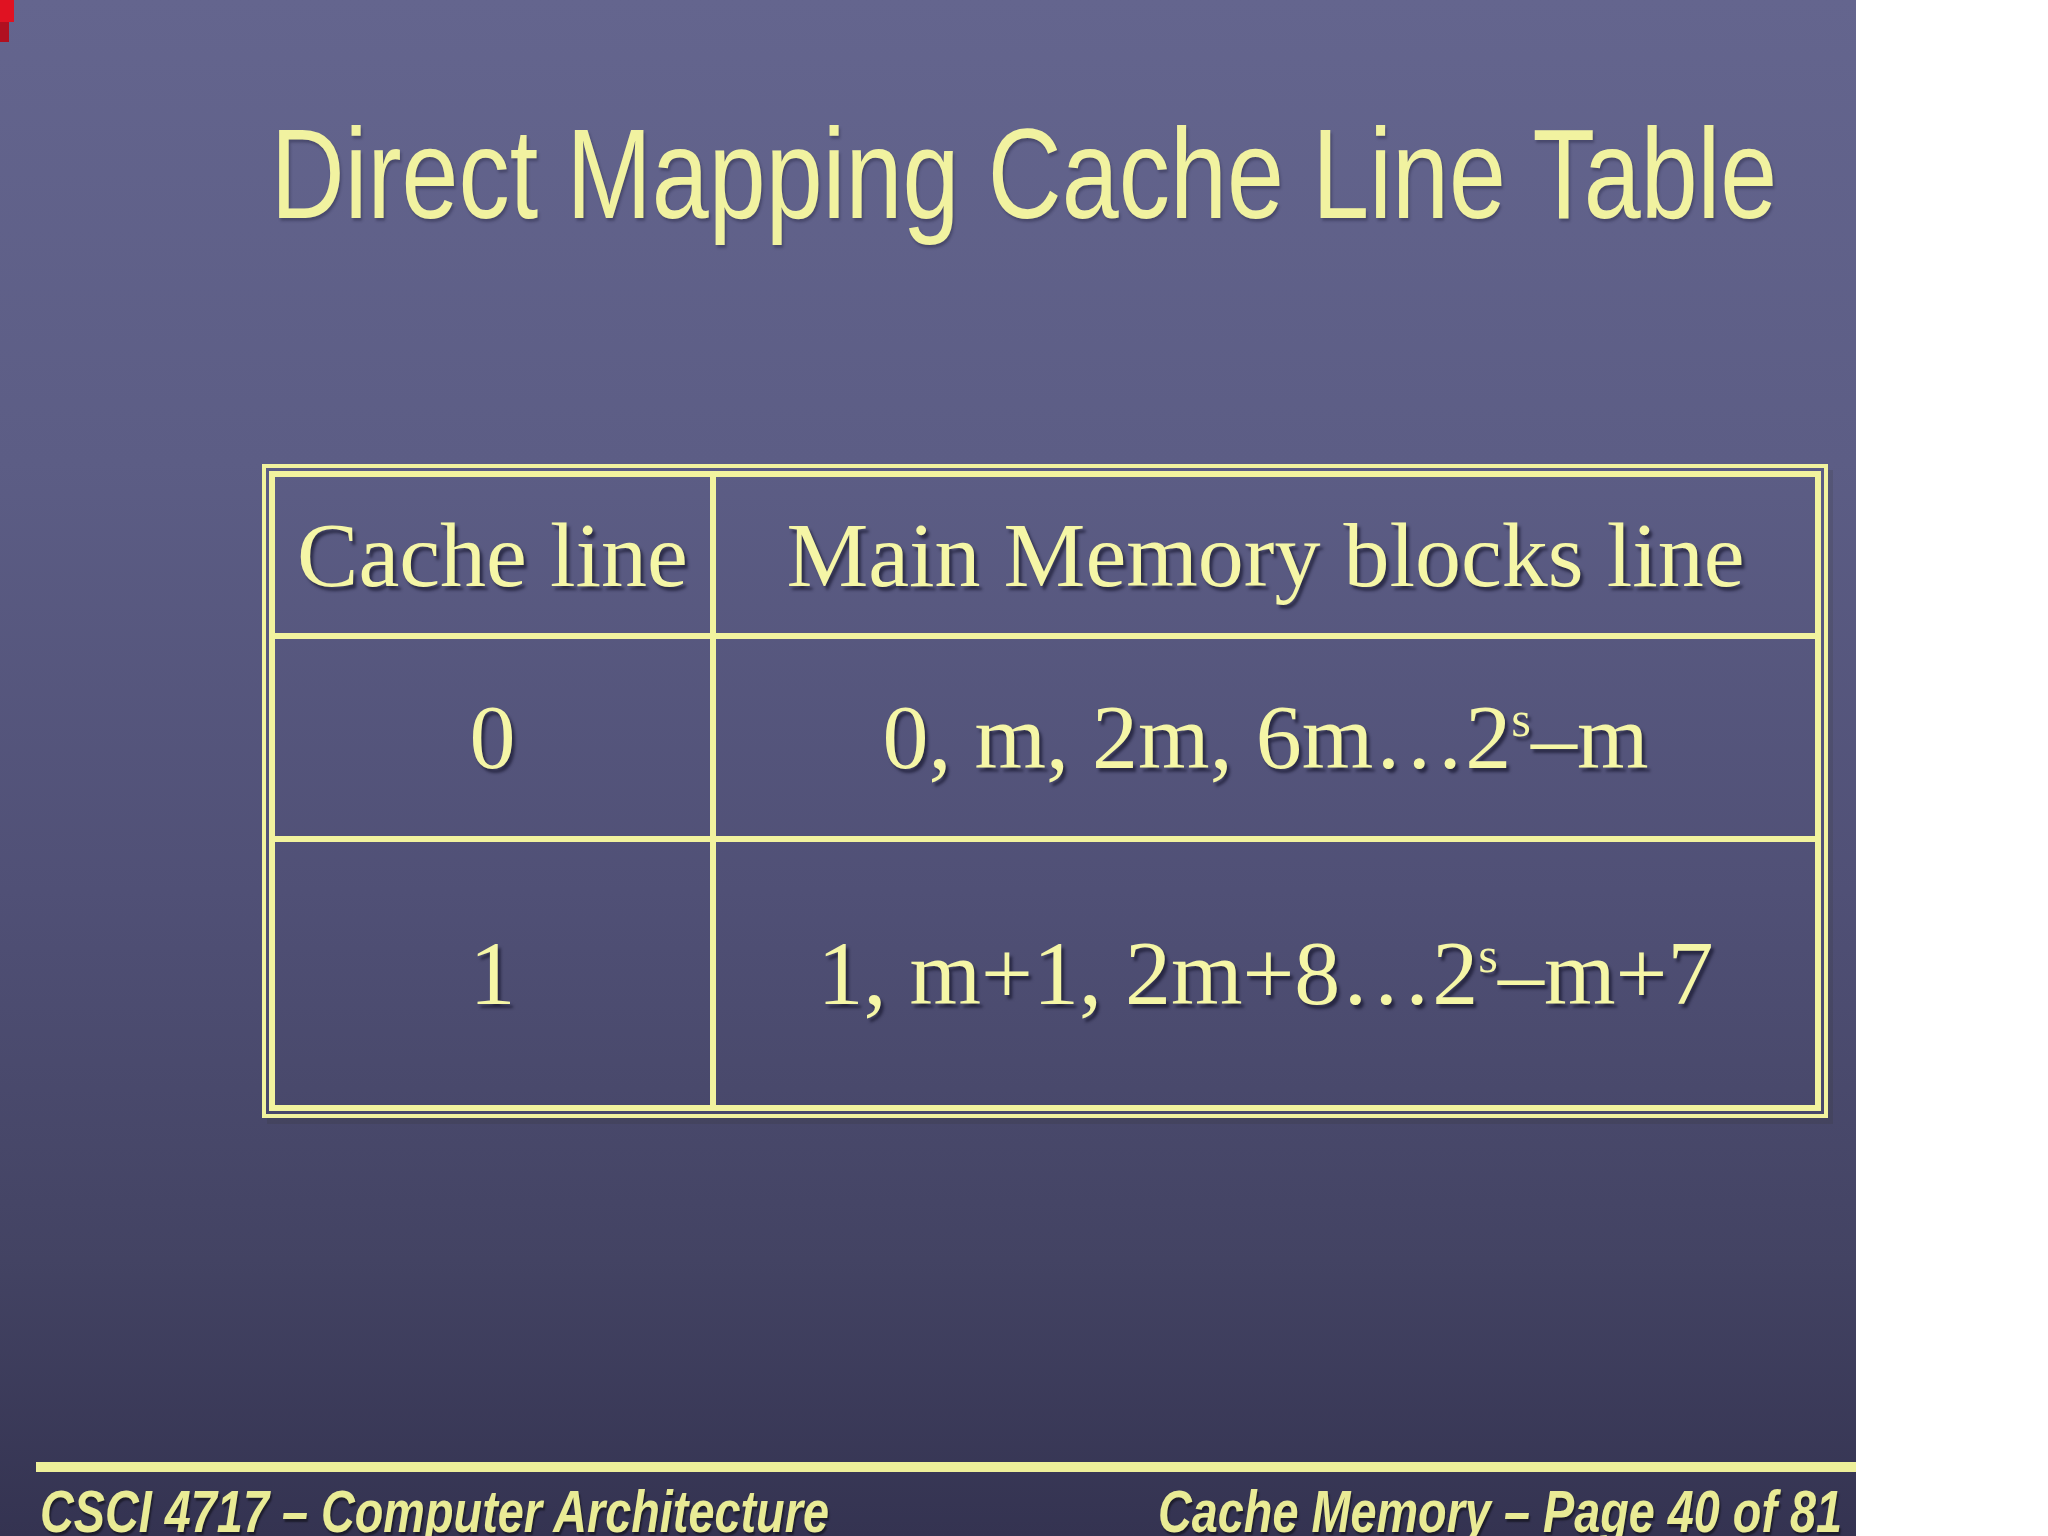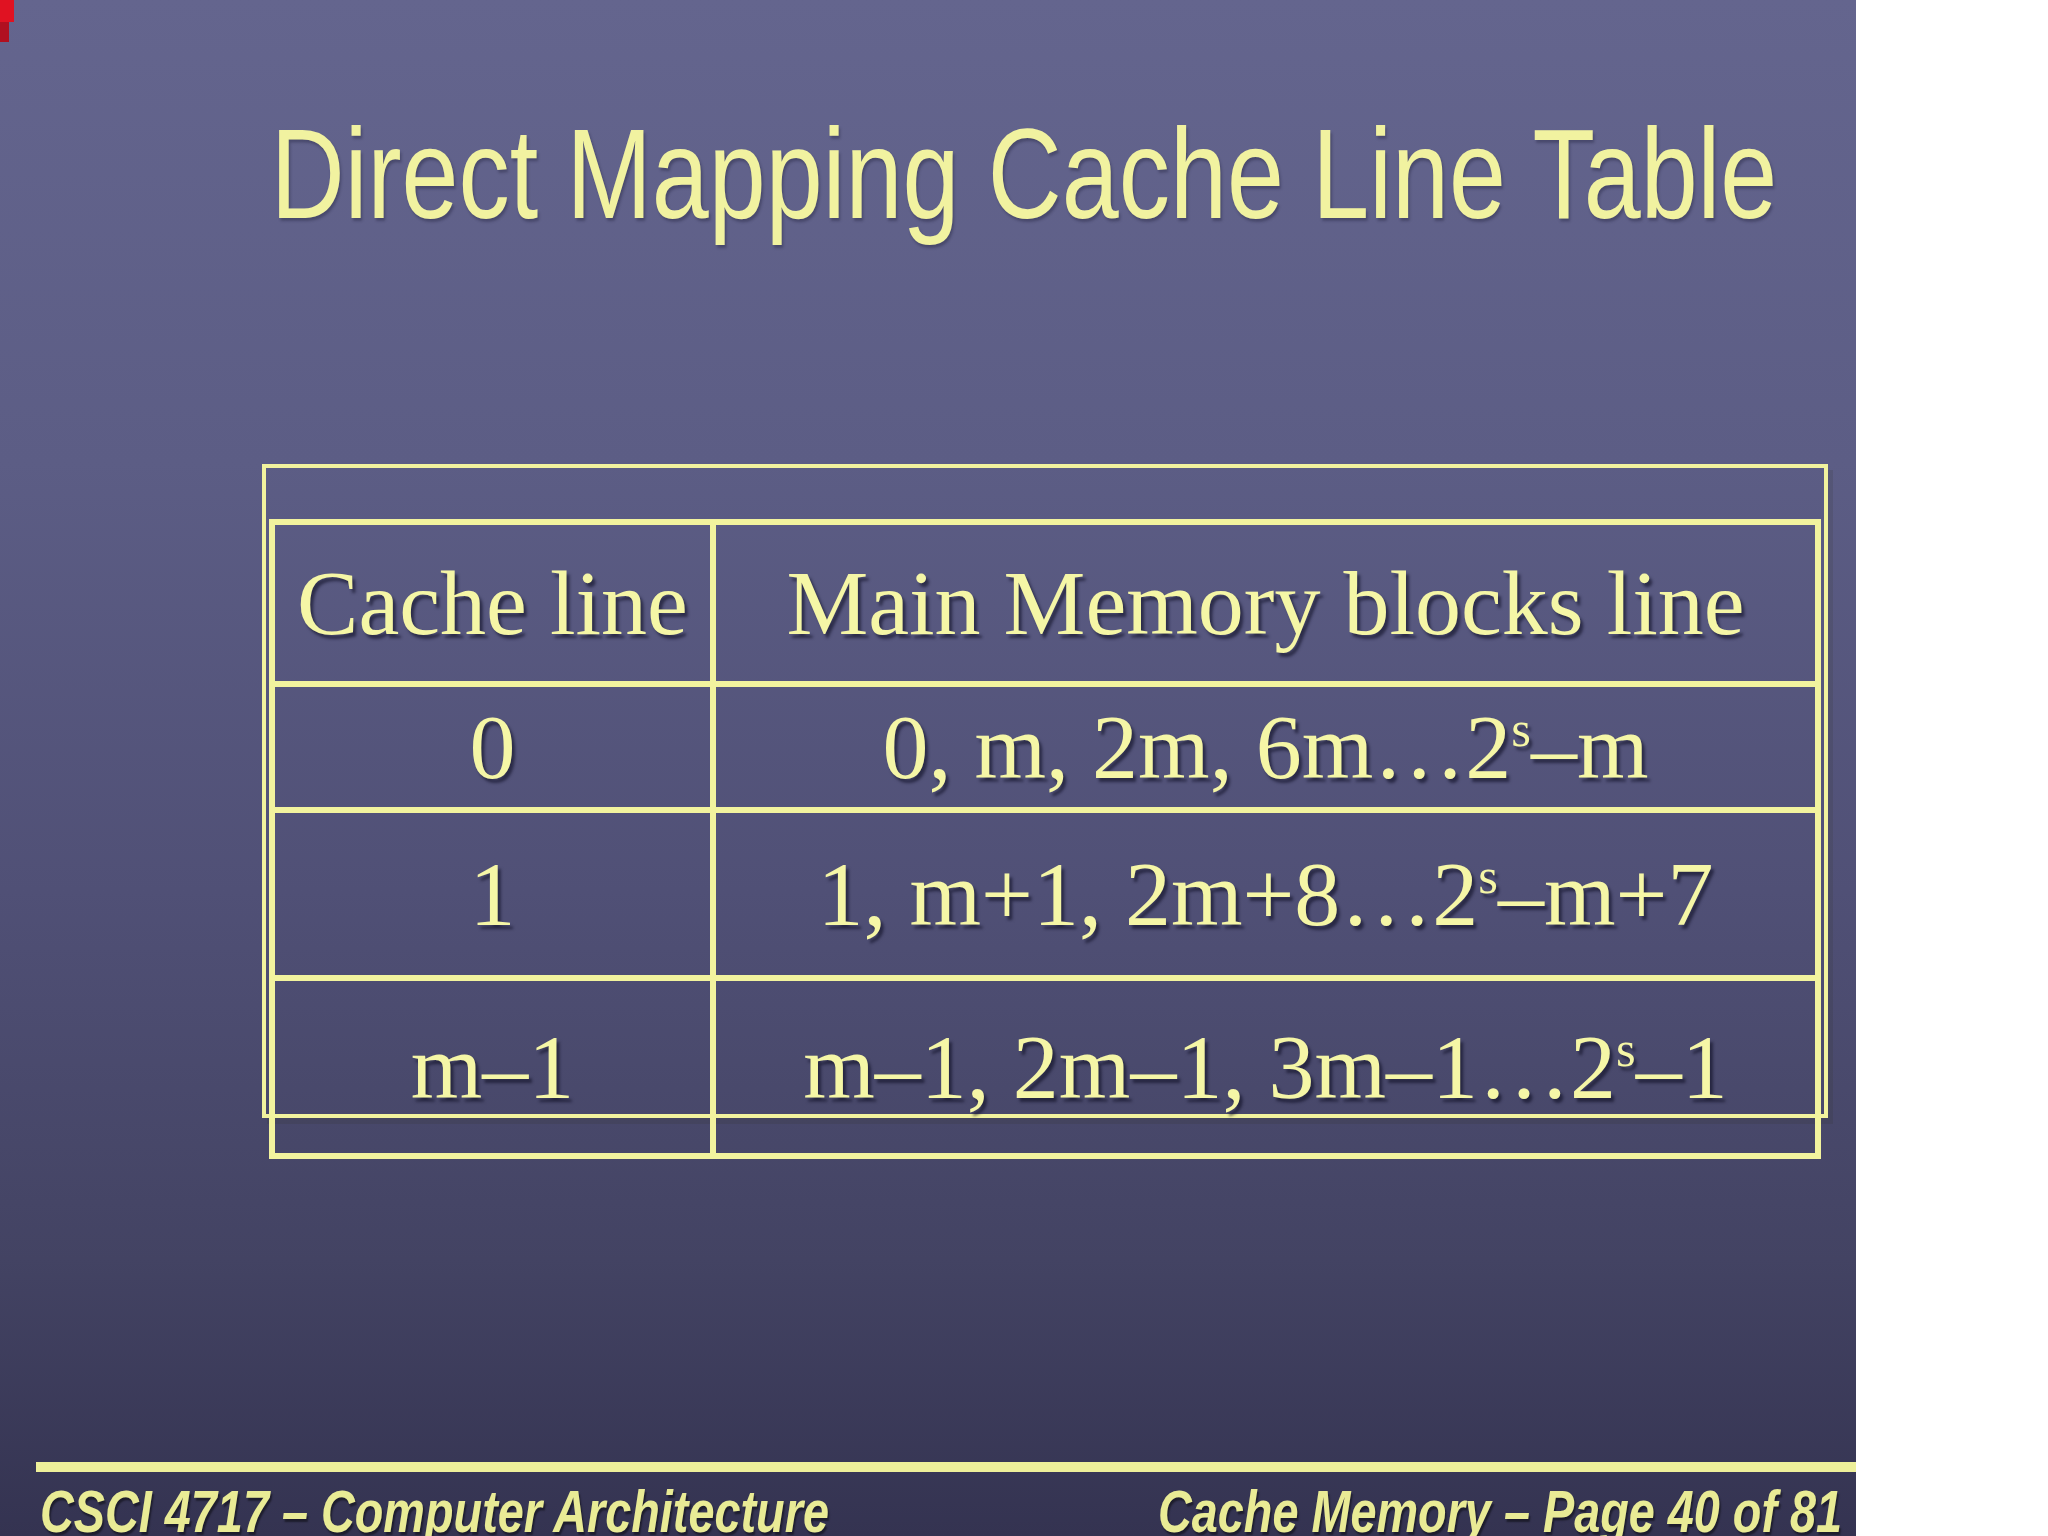--- a/index.html
+++ b/index.html
@@ -45,21 +45,20 @@
     padding: 3px;
     box-sizing: border-box;
     box-shadow: 5px 6px 0 rgba(40,40,20,0.12);
   }
   table.cache-table {
     border-collapse: collapse;
     table-layout: fixed;
     width: 100%; height: 100%;
     font-family: "Liberation Serif", serif;
     color: #f5f6a6;
-    margin-top: 48px;
   }
   table.cache-table td, table.cache-table th {
     border: 6px solid #f2f39e;
     text-align: center;
     vertical-align: middle;
     font-weight: normal;
     font-size: 92px;
     line-height: 1.05;
     padding: 0;
     text-shadow: 3px 4px 3px rgba(10,10,30,0.55);
@@ -117,24 +116,20 @@
       </thead>
       <tbody>
         <tr class="row-0">
           <td class="col-line">0</td>
           <td><span>0, m, 2m, 6m…2</span><sup class="exp">s</sup><span>–m</span></td>
         </tr>
         <tr class="row-1">
           <td class="col-line">1</td>
           <td><span>1, m+1, 2m+8…2</span><sup class="exp">s</sup><span>–m+7</span></td>
         </tr>
-        <tr class="row-2">
-          <td class="col-line">m–1</td>
-          <td><span>m–1, 2m–1, 3m–1…2</span><sup class="exp">s</sup><span>–1</span></td>
-        </tr>
       </tbody>
     </table>
   </div>
 
   <div class="footer-rule"></div>
   <div class="footer-text footer-left">CSCI 4717 – Computer Architecture</div>
   <div class="footer-text footer-right">Cache Memory – Page 40 of 81</div>
 
 </div>
 

